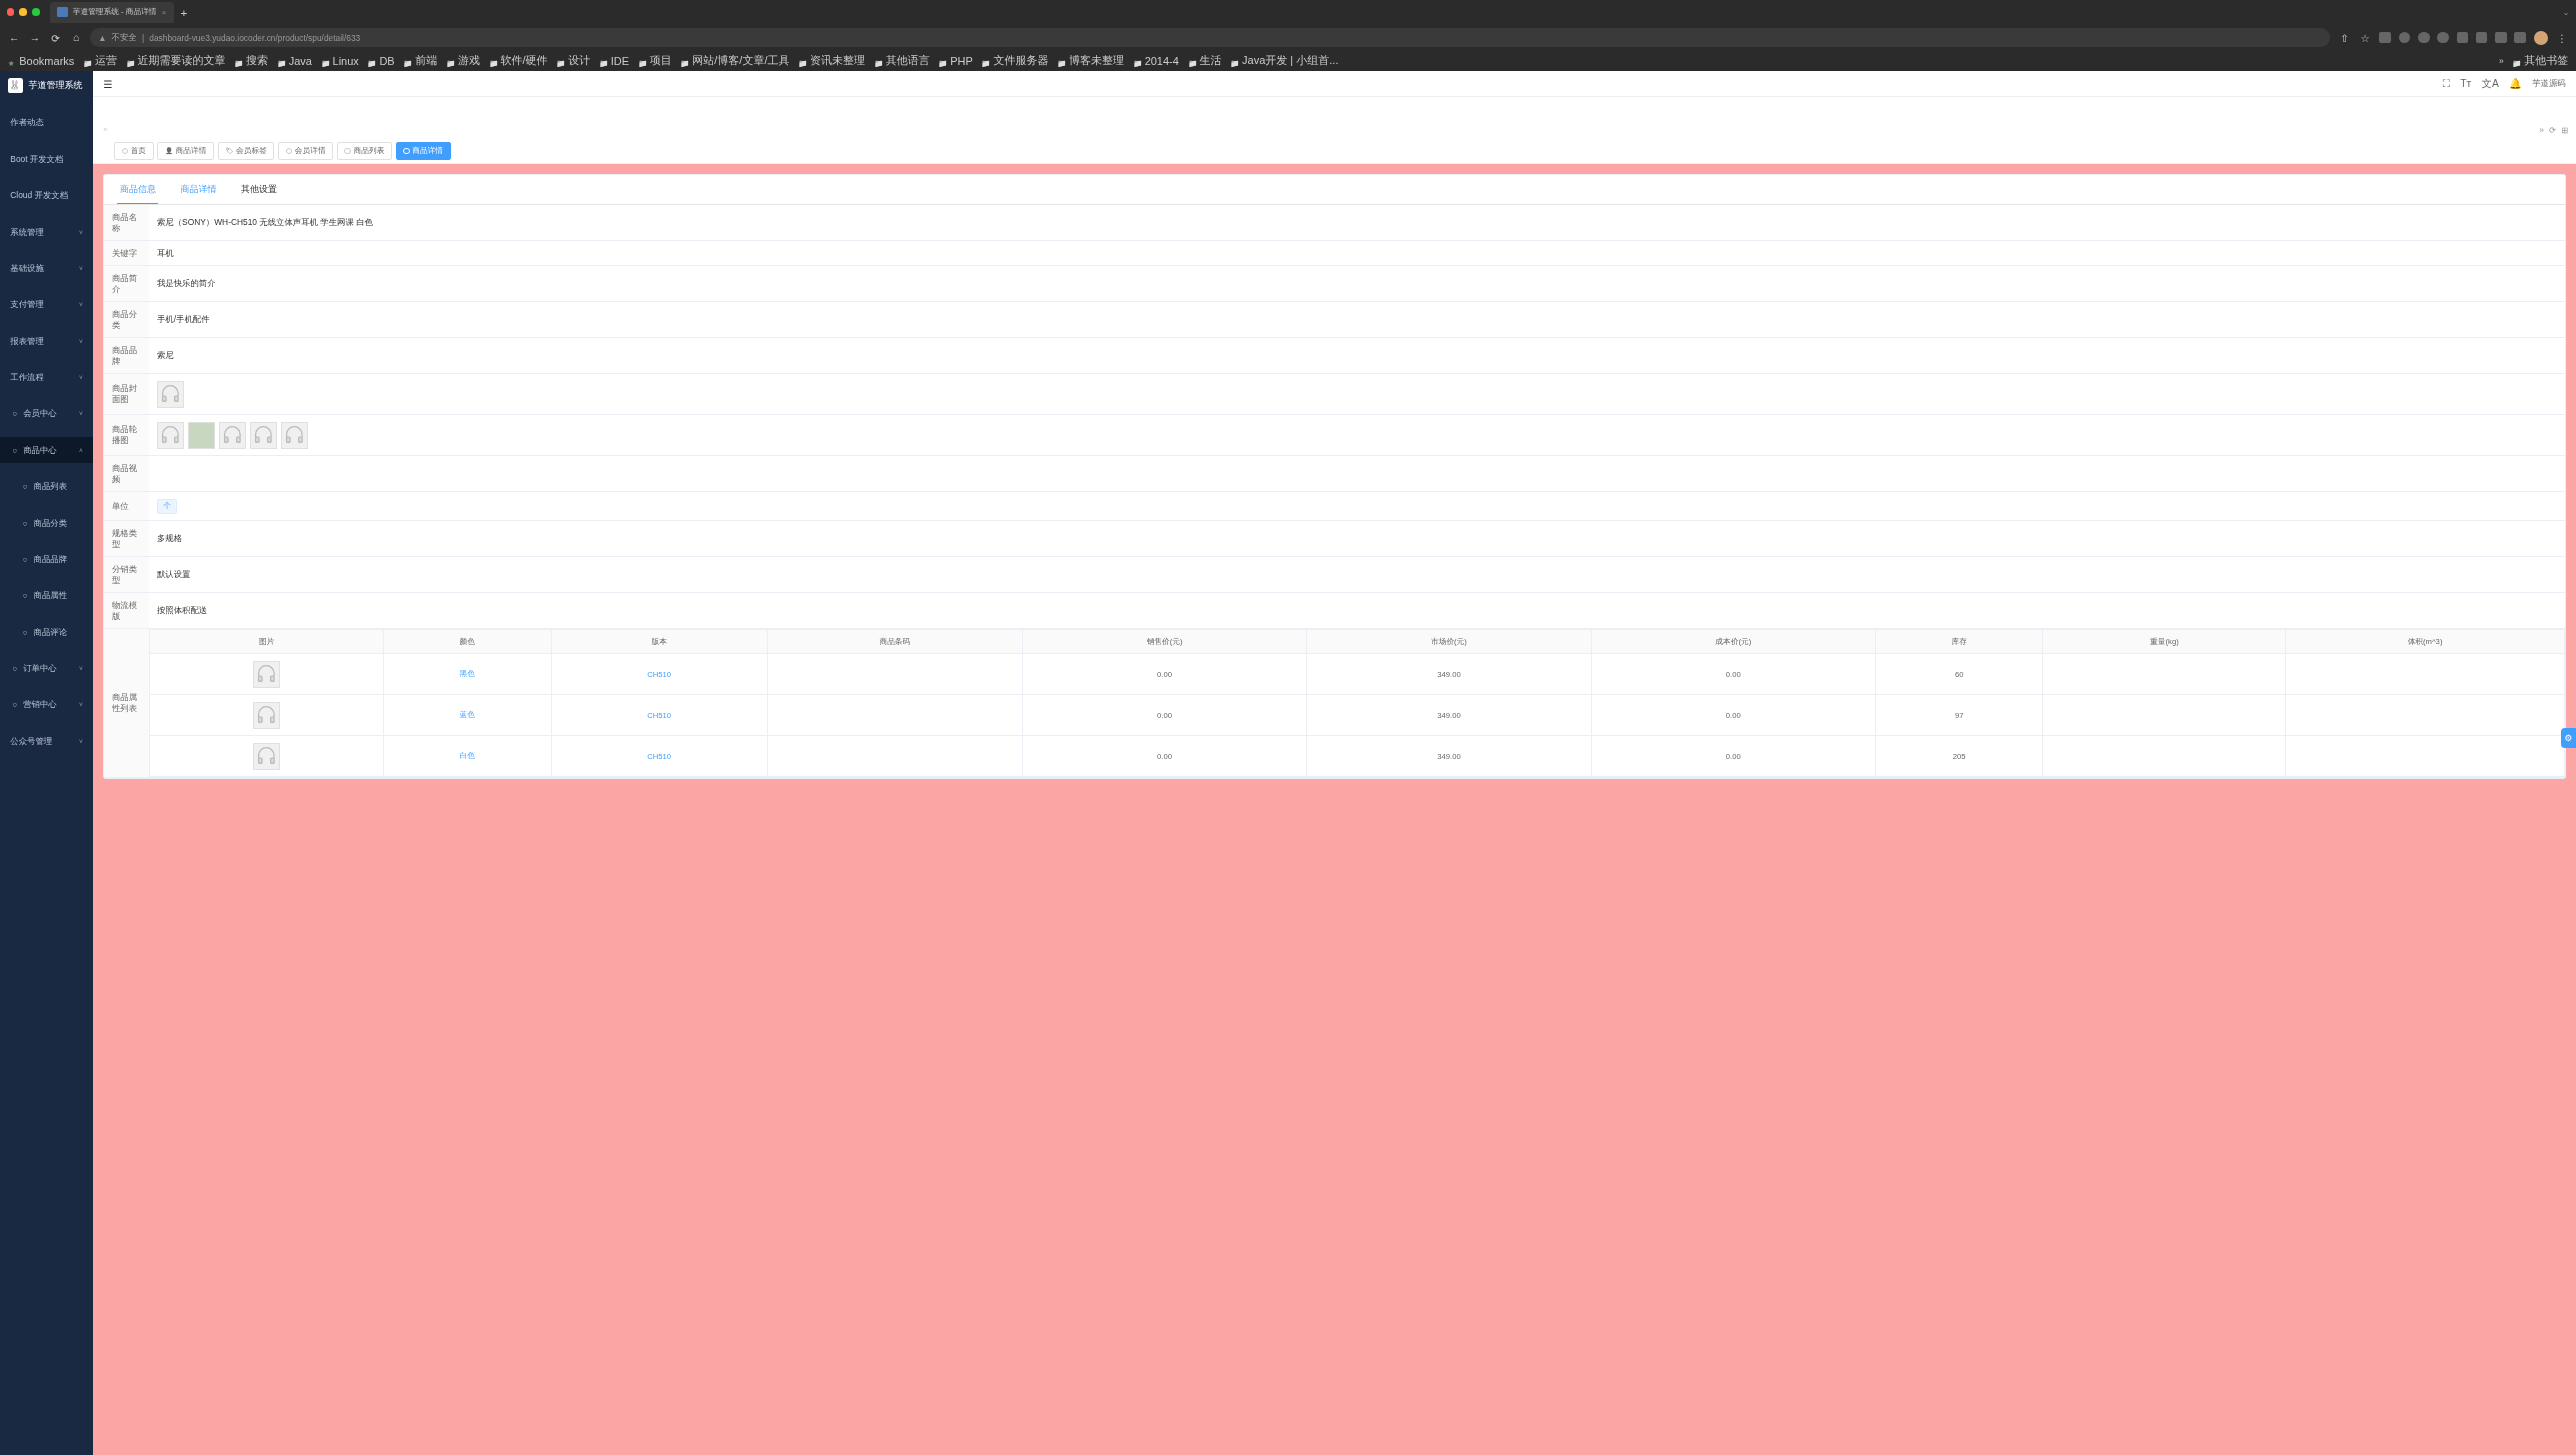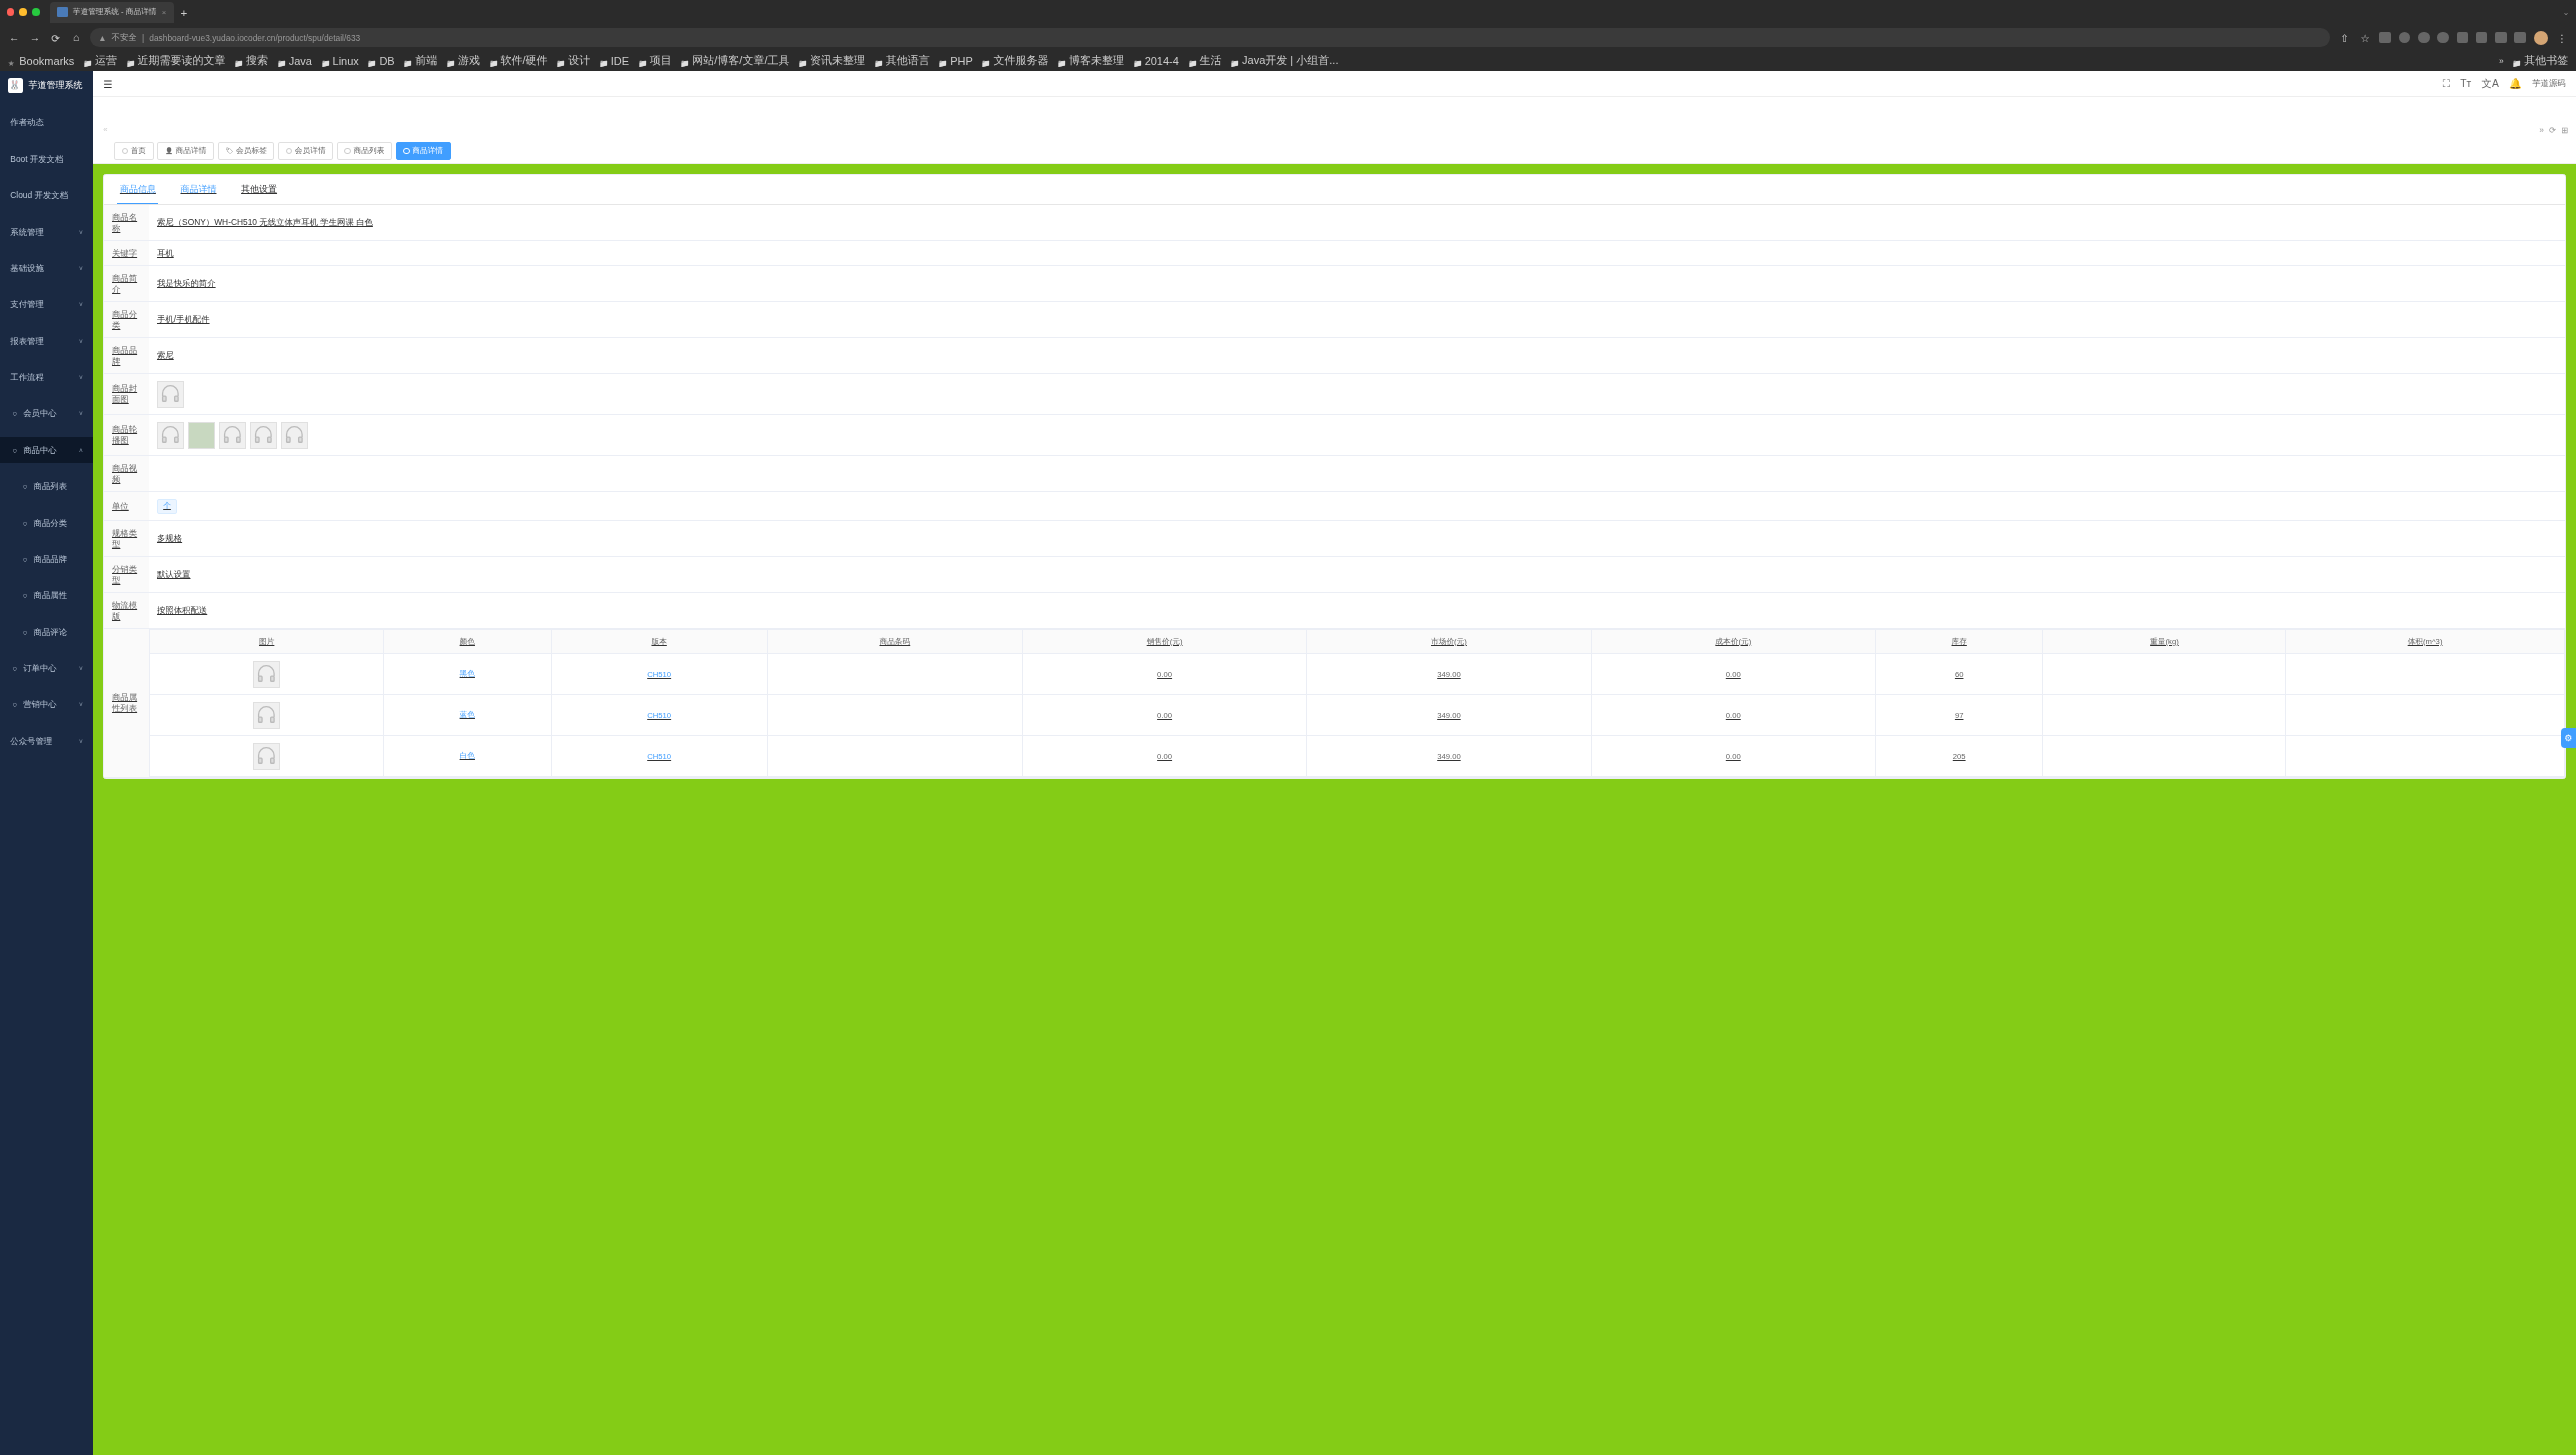--- a/index.html
+++ b/index.html
@@ -61,21 +61,21 @@
     .tabs-nav { color: #ccc; cursor: pointer; font-size: 7.7px; padding: 0 2.6px; }
     .tag-tab { display: flex; align-items: center; gap: 2.6px; padding: 3.2px 6.5px; border: 0.6px solid #e0e0e0; border-radius: 1.9px; font-size: 7.7px; color: #666; cursor: pointer; background: #fff; margin-top: 42px; }
     .tag-tab.active { background: #409eff; color: #fff; border-color: #409eff; }
     .tag-tab .dot { width: 6.5px; height: 6.5px; border: 0.6px solid #ccc; border-radius: 50%; }
     .tag-tab.active .dot { border-color: #fff; }
     .tag-tab .person-icon::before { content: "👤"; font-size: 6.5px; filter: grayscale(1); }
     .tag-tab .tag-icon::before { content: "🏷"; font-size: 6.5px; filter: grayscale(1); }
     .tabs-right-ctrl { margin-left: auto; display: flex; gap: 5.2px; color: #999; }
     
     
-    .content { flex: 1; overflow: auto; padding: 10.3px; background: #84cc16; text-decoration: underline; }
+    .content { flex: 1; overflow: auto; padding: 10.3px; background: #fca5a5; }
     .panel { background: #fff; border: 0.6px solid #ebeef5; border-radius: 2.6px; }
     .content-tabs { display: flex; border-bottom: 0.6px solid #e6e6e6; padding: 0 13px; }
     .content-tab { padding: 7.7px 2.6px; margin-right: 19.4px; cursor: pointer; color: #303133; font-size: 9px; }
     .content-tab.active { color: #409eff; border-bottom: 1.3px solid #409eff; }
     .desc-row { display: flex; border-bottom: 0.6px solid #ebeef5; }
     .desc-label { width: 45px; padding: 6.5px 7.7px; background: #fafafa; color: #666; font-size: 8.4px; display: flex; align-items: center; flex-shrink: 0; }
     .desc-value { flex: 1; padding: 6.5px 7.7px; display: flex; align-items: center; font-size: 8.4px; }
     
     .thumb { width: 27px; height: 27px; background: #f0f0f0; border: 0.6px solid #e0e0e0; margin-right: 3.9px; display: inline-flex; align-items: center; justify-content: center; }
     .headphone-svg { width: 20.7px; height: 20.7px; }

